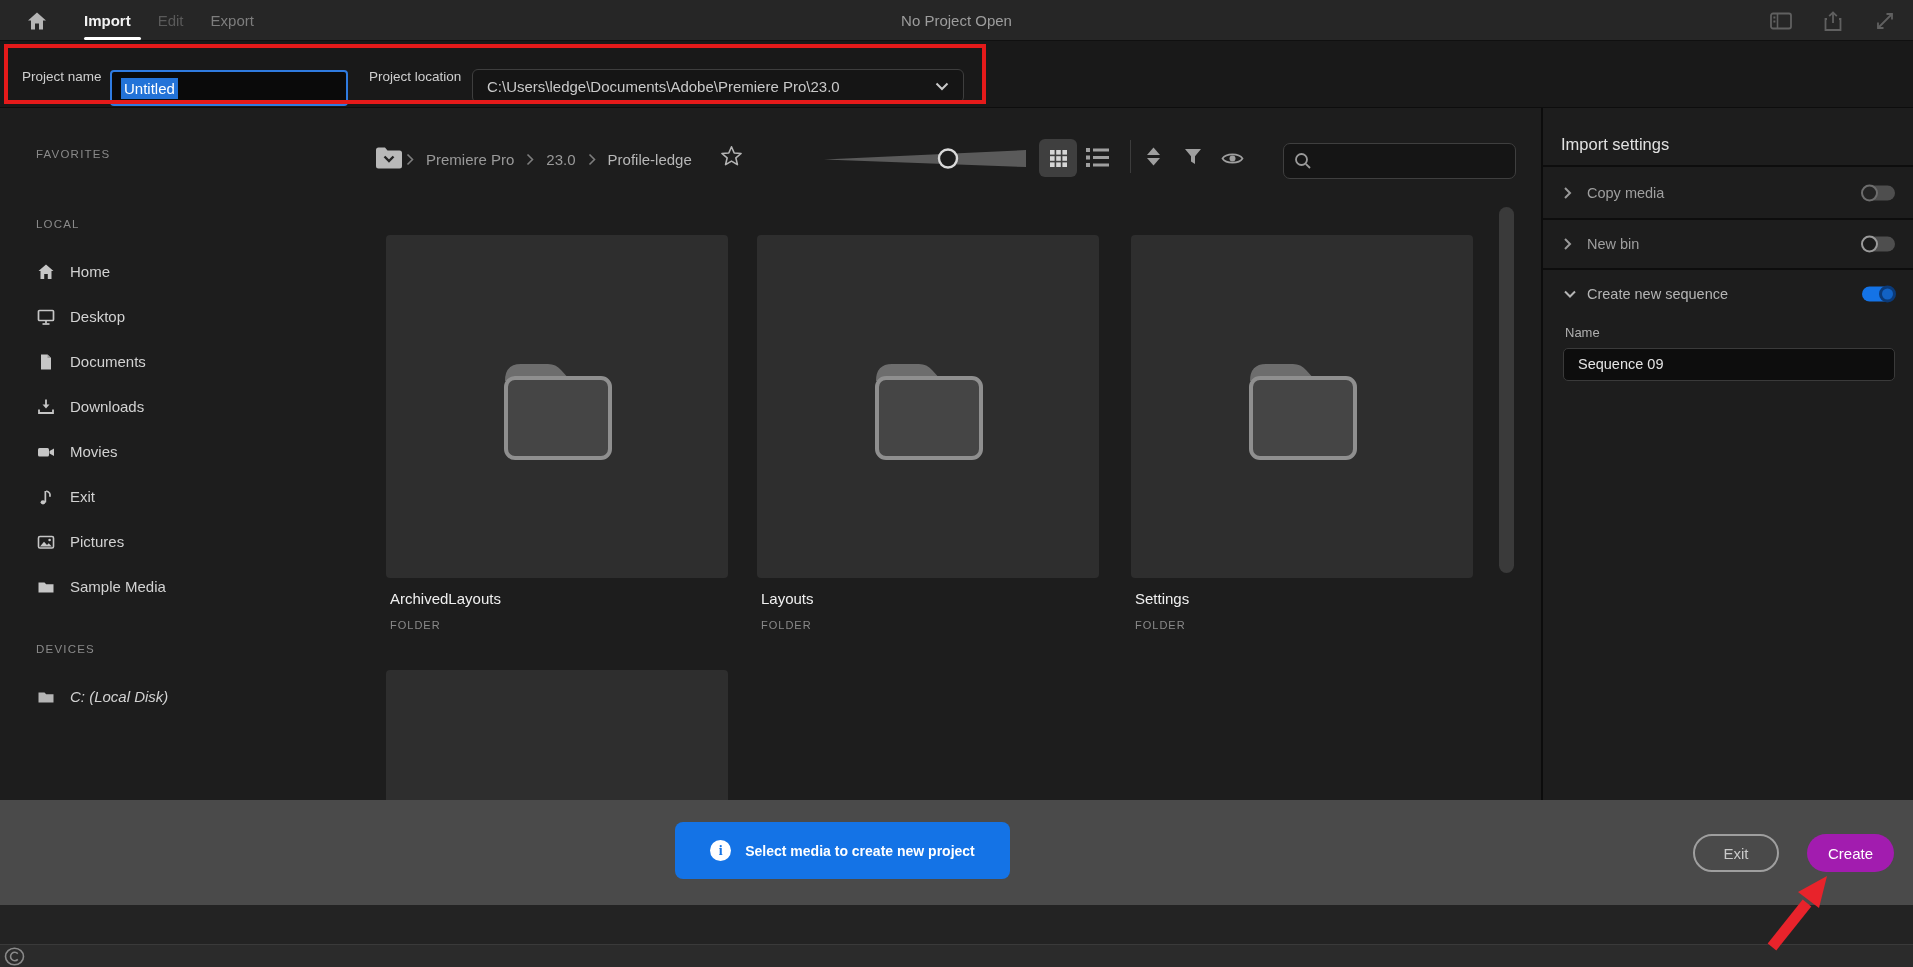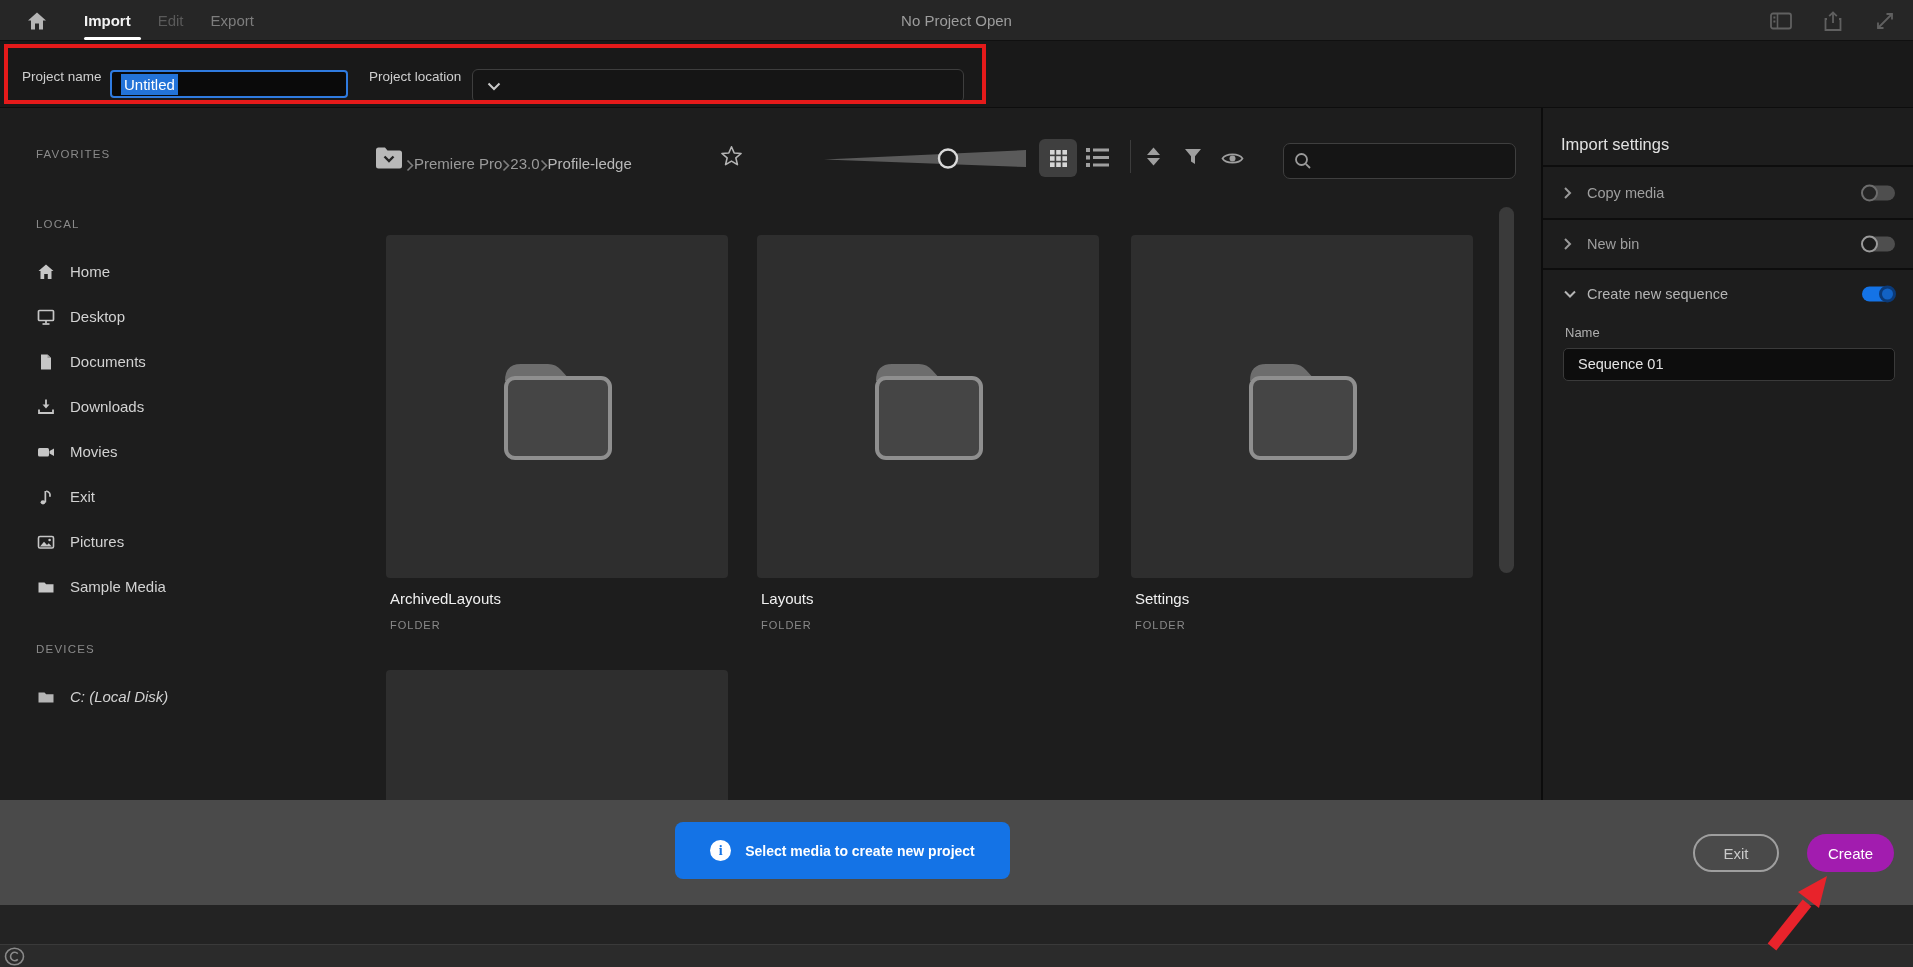--- a/index.html
+++ b/index.html
@@ -16,40 +16,40 @@
   .tab.dim { color:#5a5a5a; }
   .tab-underline { position:absolute; left:84px; top:37px; width:57px; height:3px; background:#ffffff; border-radius:2px; }
   .win-title { position:absolute; left:0; top:0; width:1913px; height:41px; line-height:41px; text-align:center; color:#9d9d9d; font-size:15px; pointer-events:none; }
   .win-icons { position:absolute; right:17px; top:0; height:41px; display:flex; align-items:center; gap:30px; }
 
   
   .projectbar { position:absolute; left:0; top:41px; width:1913px; height:67px; background:#191919; border-bottom:1px solid #0d0d0d; }
   .pb-label { position:absolute; font-size:13.5px; color:#cfcfcf; top:0; height:67px; line-height:72px; }
   .pb-label.name { left:22px; }
   .pb-label.loc { left:369px; }
-  .name-input { position:absolute; left:110px; top:29px; width:238px; height:28px; background:#0a0a0a; border:2px solid #2f7be0; border-radius:4px; display:flex; align-items:center; padding-left:9px; }
+  .name-input { position:absolute; left:110px; top:29px; width:238px; height:36px; background:#0a0a0a; border:2px solid #2f7be0; border-radius:4px; display:flex; align-items:center; padding-left:9px; }
   .name-input .selection { background:#2373d8; color:#ffffff; font-size:15px; padding:2px 3px; }
   .loc-dropdown { position:absolute; left:472px; top:28px; width:492px; height:34px; background:#151515; border:1px solid #3e3e3e; border-radius:6px; display:flex; align-items:center; padding:0 14px; }
   .loc-dropdown .loc-text { color:#c9c9c9; font-size:15px; flex:1; white-space:nowrap; overflow:hidden; }
 
   
   .anno-rect { position:absolute; left:4px; top:44px; width:982px; height:60px; border:4px solid #e51a1a; z-index:60; pointer-events:none; }
   .anno-arrow { position:absolute; left:1755px; top:868px; z-index:60; pointer-events:none; }
 
   
   .sidebar { position:absolute; left:0; top:108px; width:300px; height:692px; background:#1d1d1d; }
   .side-header { position:absolute; left:36px; font-size:11.5px; letter-spacing:1.2px; color:#8a8a8a; }
   .side-list { position:absolute; left:0; width:300px; }
   .side-item { height:45px; display:flex; align-items:center; gap:15px; padding-left:36px; font-size:15px; color:#d2d2d2; cursor:default; }
   .side-item .sicon { width:19px; height:19px; display:flex; align-items:center; justify-content:center; }
 
   
   .content { position:absolute; left:300px; top:108px; width:1241px; height:692px; overflow:hidden; }
   .crumb-drive { position:absolute; left:74px; top:36px; }
-  .crumbs { position:absolute; left:106px; top:38px; height:26px; display:flex; align-items:flex-end; }
+  .crumbs { position:absolute; left:106px; top:38px; height:26px; display:flex; align-items:center; gap:12px; }
   .crumb { font-size:15px; color:#9a9a9a; }
   .crumb.current { color:#b8b8b8; }
   .star { position:absolute; left:419px; top:36px; }
   .zoom-slider { position:absolute; left:524px; top:37px; }
   .grid-btn { position:absolute; left:739px; top:31px; width:38px; height:38px; background:#3f3f3f; border-radius:6px; display:flex; align-items:center; justify-content:center; }
   .list-btn { position:absolute; left:786px; top:39px; }
   .tb-divider { position:absolute; left:830px; top:32px; width:1px; height:33px; background:#3c3c3c; }
   .sort-btn { position:absolute; left:845px; top:39px; }
   .filter-btn { position:absolute; left:884px; top:40px; }
   .eye-btn { position:absolute; left:921px; top:43px; }
@@ -142,20 +142,21 @@
     </div>
   </div>
 
   <div class="projectbar">
     <div class="pb-label name">Project name</div>
     <div class="name-input">
       <span class="selection">Untitled</span>
     </div>
     <div class="pb-label loc">Project location</div>
     <div class="loc-dropdown">
+      <span class="loc-text">C:\Users\ledge\Documents\Adobe\Premiere Pro\23.0</span>
       <span>
         <svg width="14" height="9" viewBox="0 0 14 9">
             <path d="M1.5 1.5 L7 7 L12.5 1.5" fill="none" stroke="#c9c9c9" stroke-width="2"></path>
           </svg>
       </span>
     </div>
   </div>
 
   <div class="sidebar">
     <div class="side-header" style="top:40px;">FAVORITES</div>
@@ -442,21 +443,21 @@
             <path d="M2 2 L7 7 L12 2" fill="none" stroke="#b5b5b5" stroke-width="2"></path>
           </svg>
       </span>
       <span class="slabel">Create new sequence</span>
       <span class="toggle on">
           <span class="knob"></span>
         </span>
     </div>
 
     <div class="rp-name-label">Name</div>
-    <div class="rp-name-input">Sequence 01</div>
+    <div class="rp-name-input">Sequence 09</div>
   </div>
 
   <div class="footer">
     <div class="info-btn">
       <span class="info-circle">i</span>
       <span class="info-text">Select media to create new project</span>
     </div>
     <div class="exit-btn">Exit</div>
     <div class="create-btn">Create</div>
   </div>

